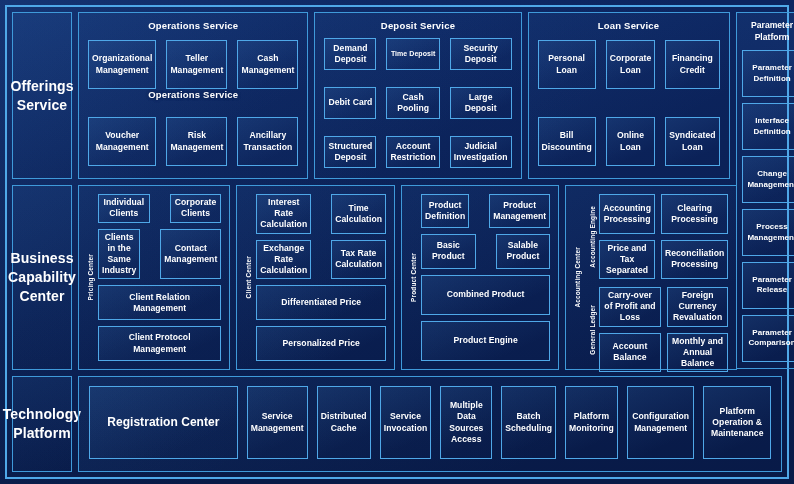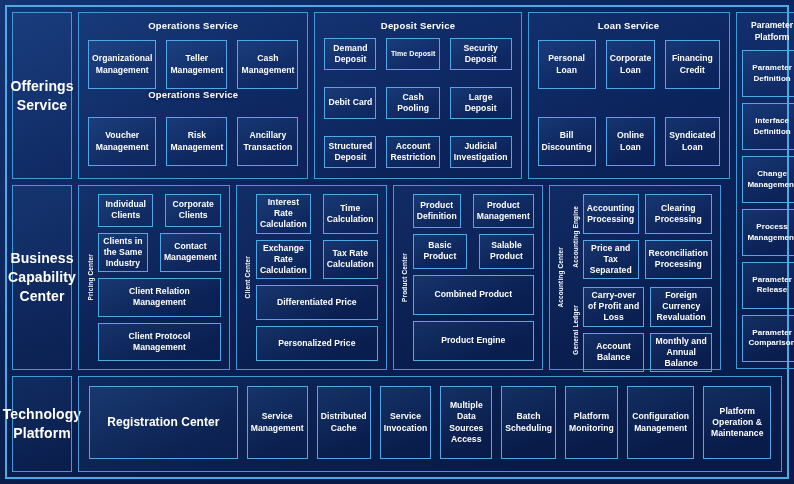--- a/index.html
+++ b/index.html
@@ -93,21 +93,21 @@
   .vlabel{
     flex:none;width:14px;
     display:flex;align-items:center;justify-content:center;
     font-size:6.4px;font-weight:bold;letter-spacing:.2px;
     white-space:nowrap;
   }
   .vlabel span{transform:rotate(180deg);writing-mode:vertical-rl;}
   .mbody{
     flex:1;display:flex;flex-direction:column;gap:6px;padding:3px 4px 3px 1px;
   }
-  .mrow2{display:grid;grid-template-columns:1fr 1fr;gap:12px;flex:1;}
+  .mrow2{display:grid;grid-template-columns:1fr 1fr;gap:20px;flex:1;}
   .mwide{flex:1;}
 
   
   .acct-body{flex:1;display:flex;flex-direction:column;gap:8px;padding:3px 4px 3px 1px;}
   .acct-sec{flex:1;display:flex;}
   .acct-cards{flex:1;display:grid;grid-template-columns:1fr 1fr;grid-template-rows:1fr 1fr;gap:6px;}
 
   
   .prail{
     width:73px;flex:none;

